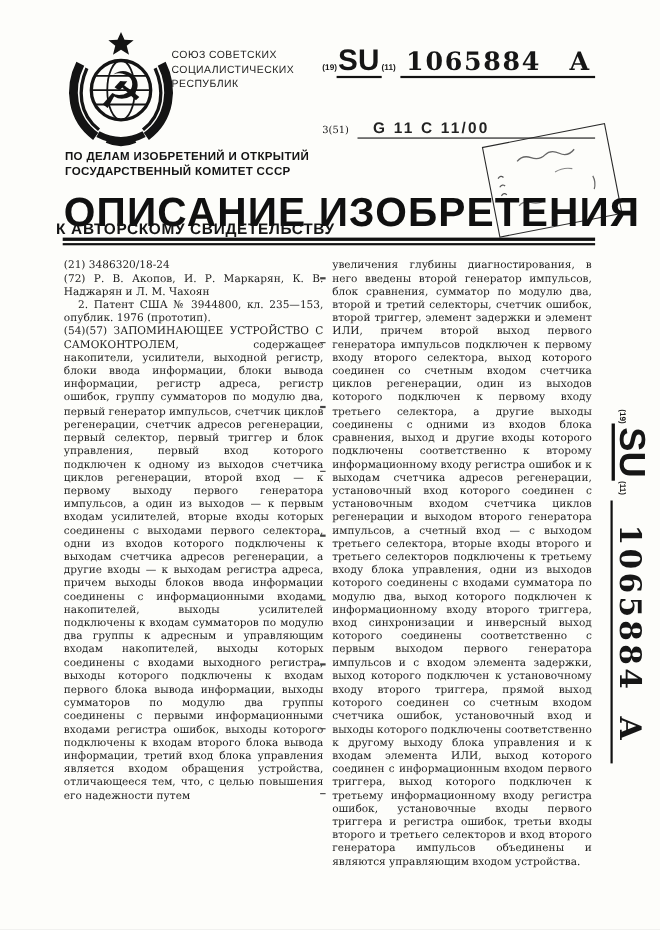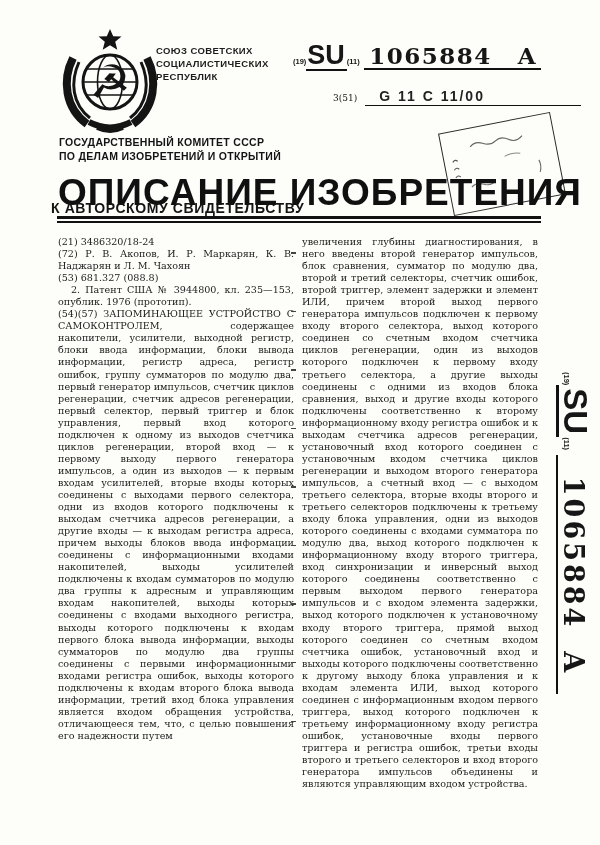--- a/index.html
+++ b/index.html
@@ -8,21 +8,21 @@
     width:600px;height:845px;
     background:#fdfdfa;
     font-family:"DejaVu Serif", serif;
     color:#161616;
     overflow:hidden;
   }
   
   .emblem{position:absolute;left:60px;top:28px;width:100px;height:106px;}
   .union{
     position:absolute;left:156px;top:44px;
-    font-family:"Liberation Sans",sans-serif;font-weight:bold;
+    font-family:"Liberation Sans",sans-serif;font-weight:normal;
     font-size:9.5px;line-height:13px;letter-spacing:.4px;color:#1c1c1c;
   }
   .committee{
     position:absolute;left:59px;top:136px;
     font-family:"Liberation Sans",sans-serif;font-weight:bold;
     font-size:10.5px;line-height:13.5px;letter-spacing:.3px;color:#141414;
   }
   .docid{
     position:absolute;left:293px;top:42px;width:248px;
     display:flex;align-items:baseline;white-space:nowrap;
@@ -38,22 +38,22 @@
   }
   .num-big{
     font-family:"DejaVu Serif",serif;font-weight:bold;font-size:23px;
     letter-spacing:1.5px;line-height:1;
   }
   .kind-big{
     font-family:"DejaVu Serif",serif;font-weight:bold;font-size:23px;
     margin-left:26px;line-height:1;
   }
   .ipc-line{
-    position:absolute;left:293px;top:88px;width:248px;
-    display:flex;align-items:baseline;margin-left:40px;
+    position:absolute;left:293px;top:108px;width:248px;
+    display:flex;align-items:baseline;
   }
   .ipc-label{font-size:9px;}
   .ipc-rule{
     flex:1;border-bottom:1.5px solid #111;margin-left:8px;padding:0 0 1px 14px;
     font-family:"Liberation Sans",sans-serif;font-weight:bold;
     font-size:14px;letter-spacing:2px;color:#222;
   }
   .stamp{
     position:absolute;left:445px;top:122px;width:112px;height:82px;
     border:1.6px solid #2a2a2a;transform:rotate(-11deg);
@@ -147,22 +147,22 @@
       <span class="kind-big">A</span>
     </span>
   </div>
 
   <div class="ipc-line">
     <span class="ipc-label">3(51)</span>
     <span class="ipc-rule">G 11 C 11/00</span>
   </div>
 
   <div class="committee">
+    <div>ПО ДЕЛАМ ИЗОБРЕТЕНИЙ И ОТКРЫТИЙ</div>
     <div>ГОСУДАРСТВЕННЫЙ КОМИТЕТ СССР</div>
-    <div>ПО ДЕЛАМ ИЗОБРЕТЕНИЙ И ОТКРЫТИЙ</div>
   </div>
 
   <div class="stamp">
     <svg width="110" height="78" viewBox="0 0 110 78" xmlns="http://www.w3.org/2000/svg">
       <path d="M28 18 q6 -5 13 -1 t13 0 t13 1 t14 -1" stroke="#666" stroke-width="1.2" fill="none"></path>
       <path d="M8 30 q3 -3 5 0 M8 38 q3 -3 5 0 M8 46 q3 -3 5 0" stroke="#555" stroke-width="1.1" fill="none"></path>
       <path d="M22 58 q5 -4 11 -1 t11 1" stroke="#777" stroke-width="1.1" fill="none"></path>
       <path d="M93 44 q2 6 -1 12" stroke="#666" stroke-width="1.1" fill="none"></path>
       <path d="M60 34 q8 -3 16 0" stroke="#888" stroke-width="1" fill="none"></path>
     </svg>
@@ -173,21 +173,20 @@
 
   <div class="rule-wrap">
     <div class="rule-a"></div>
       <div class="rule-b"></div>
   </div>
 
   <div class="col col-left">
     <div class="bib">
       <p>(21) 3486320/18-24</p>
       <p>(72) Р. В. Акопов, И. Р. Маркарян, К. В. Наджарян и Л. М. Чахоян</p>
-      <p>(53) 681.327 (088.8)</p>
       <p class="indent">2. Патент США № 3944800, кл. 235—153, опублик. 1976 (прототип).</p>
     </div>
     <p>(54)(57) ЗАПОМИНАЮЩЕЕ УСТРОЙСТВО С САМОКОНТРОЛЕМ, содержащее накопители, усилители, выходной регистр, блоки ввода информации, блоки вывода информации, регистр адреса, регистр ошибок, группу сумматоров по модулю два, первый генератор импульсов, счетчик циклов регенерации, счетчик адресов регенерации, первый селектор, первый триггер и блок управления, первый вход которого подключен к одному из выходов счетчика циклов регенерации, второй вход — к первому выходу первого генератора импульсов, а один из выходов — к первым входам усилителей, вторые входы которых соединены с выходами первого селектора, одни из входов которого подключены к выходам счетчика адресов регенерации, а другие входы — к выходам регистра адреса, причем выходы блоков ввода информации соединены с информационными входами накопителей, выходы усилителей подключены к входам сумматоров по модулю два группы к адресным и управляющим входам накопителей, выходы которых соединены с входами выходного регистра, выходы которого подключены к входам первого блока вывода информации, выходы сумматоров по модулю два группы соединены с первыми информационными входами регистра ошибок, выходы которого подключены к входам второго блока вывода информации, третий вход блока управления является входом обращения устройства, отличающееся тем, что, с целью повышения его надежности путем</p>
   </div>
 
   <div class="colmarks">
     <i></i>
       <i></i>
       <i></i>
       <i></i>

